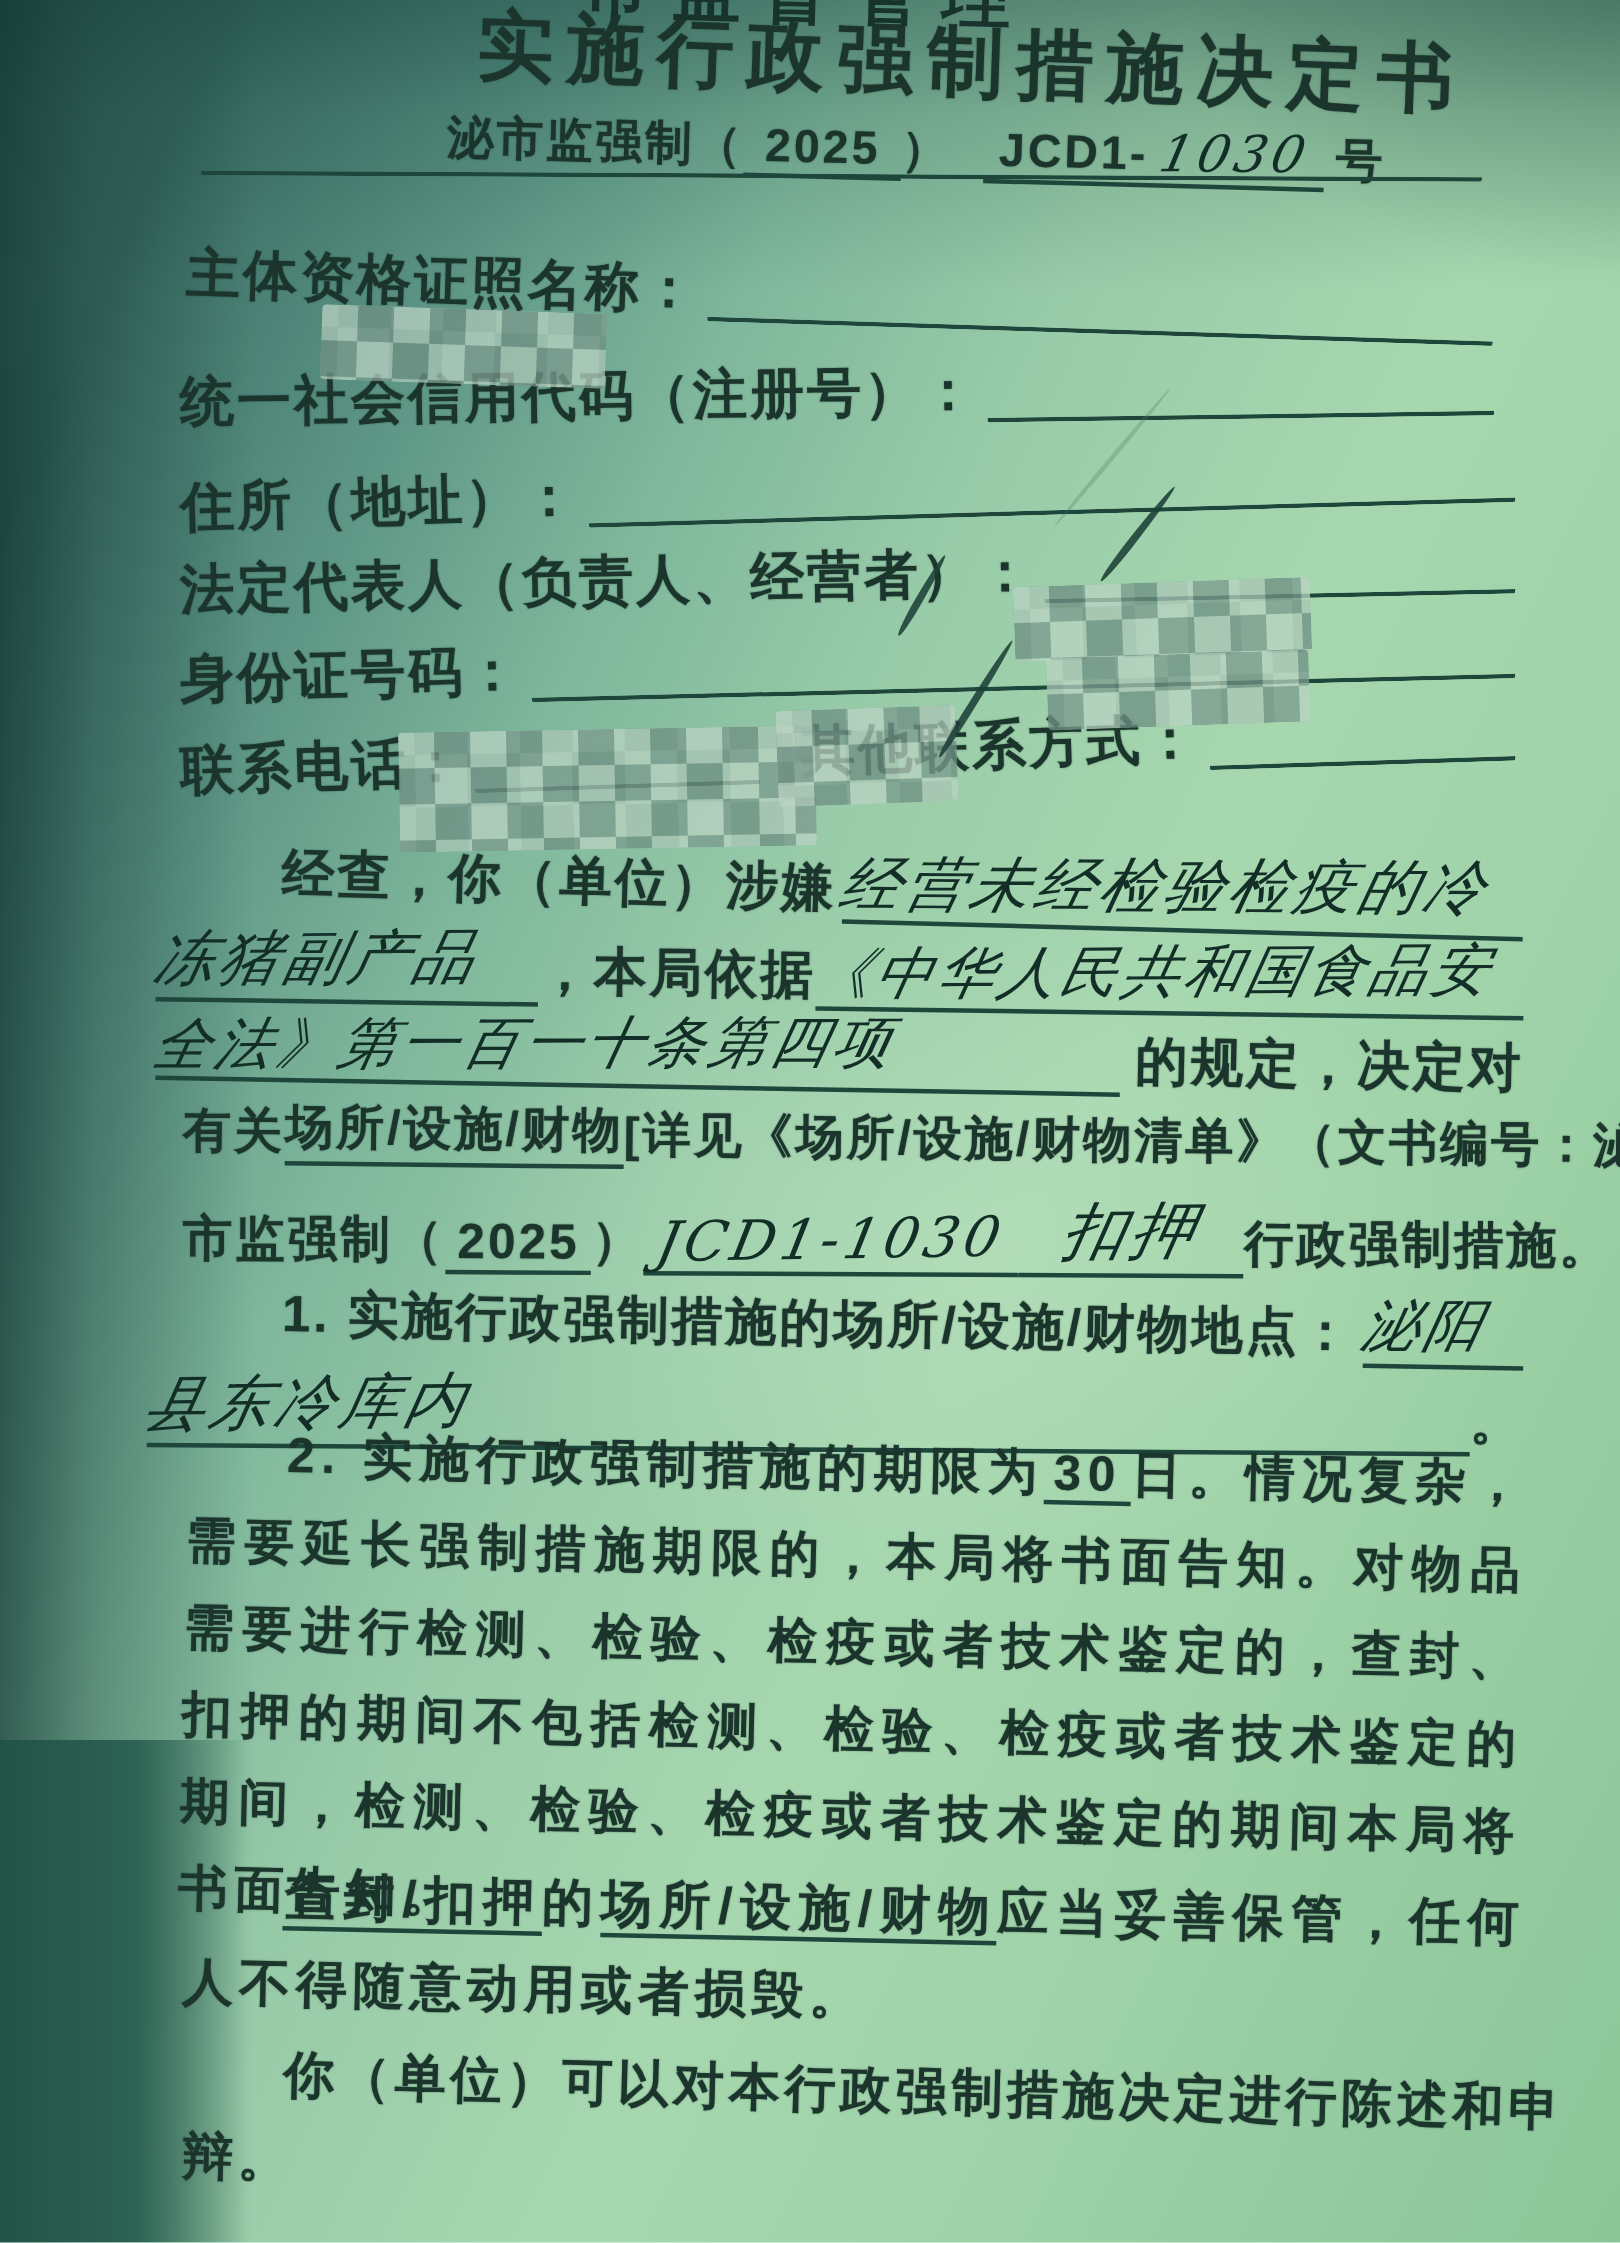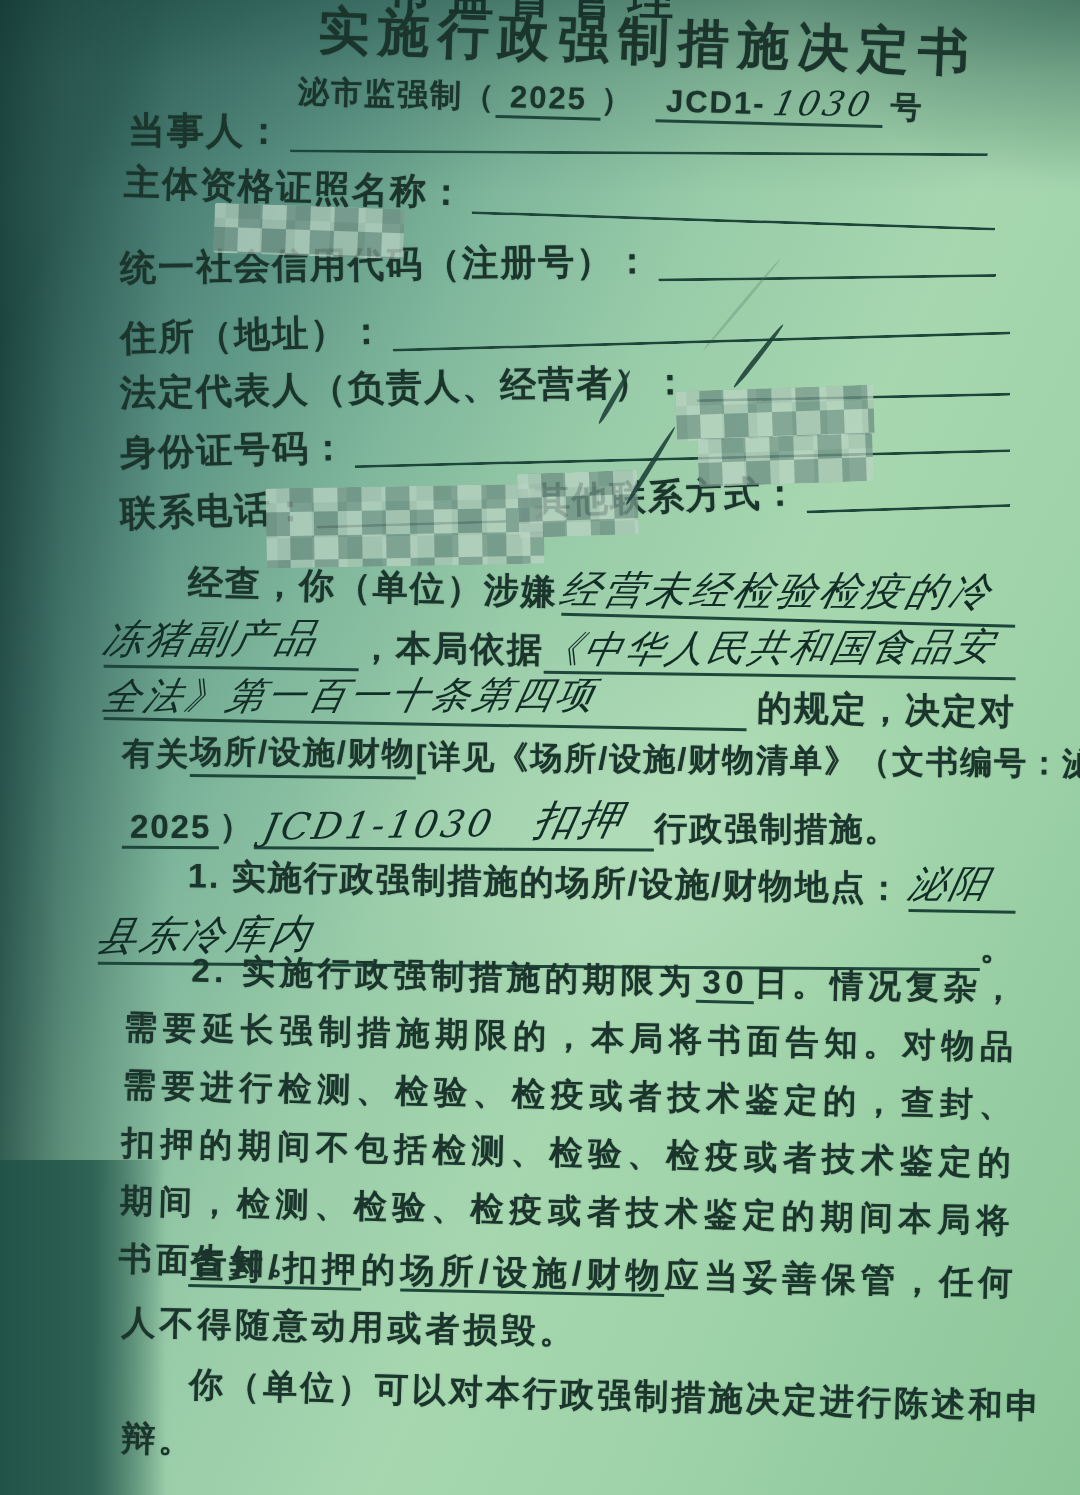--- a/index.html
+++ b/index.html
@@ -67,21 +67,20 @@
     <span class="printed">）</span>
     <span style="width:22px;"></span>
     <span class="ulh" style="padding:0 10px;">
       <span class="printed">JCD1-</span>
       <span class="hw" style="font-size:34px;">1030</span>
     </span>
     <span class="printed" style="margin-left:8px;">号</span>
   </div>
 
   <div class="row" style="top:108px; left:128px; width:862px; font-size:37px; transform:rotate(0.3deg);">
-    <span class="printed">当事人：</span>
     <span class="blank"></span>
   </div>
 
   <div class="row" style="top:172px; left:124px; width:874px; font-size:36px; transform:rotate(1.8deg);">
     <span class="printed">主体资格证照名称：</span>
     <span class="blank"></span>
   </div>
 
   <div class="row" style="top:238px; left:120px; width:878px; font-size:36px; transform:rotate(-0.8deg);">
     <span class="printed">统一社会信用代码（注册号）：</span>
@@ -135,20 +134,21 @@
     <span class="printed" style="margin-left:10px;">的规定，决定对</span>
   </div>
 
   <div class="row" style="top:734px; left:122px; width:894px; font-size:32px; transform:rotate(0.6deg);">
     <span class="printed">有关</span>
     <span class="printed ulh">场所/设施/财物</span>
     <span class="printed">[详见《场所/设施/财物清单》（文书编号：泌</span>
   </div>
 
   <div class="row" style="top:792px; left:122px; width:894px; font-size:33px; transform:rotate(0.3deg);">
+    <span class="printed">市监强制（</span>
     <span class="printed ulp" style="padding:0 8px;">2025</span>
     <span class="printed">）</span>
     <span class="ulh" style="padding:0 10px;">
       <span class="hw" style="font-size:37px;">JCD1-1030</span>
     </span>
     <span class="ulh" style="padding:0 30px;">
       <span class="hw" style="font-size:42px;">扣押</span>
     </span>
     <span class="printed">行政强制措施。</span>
   </div>

